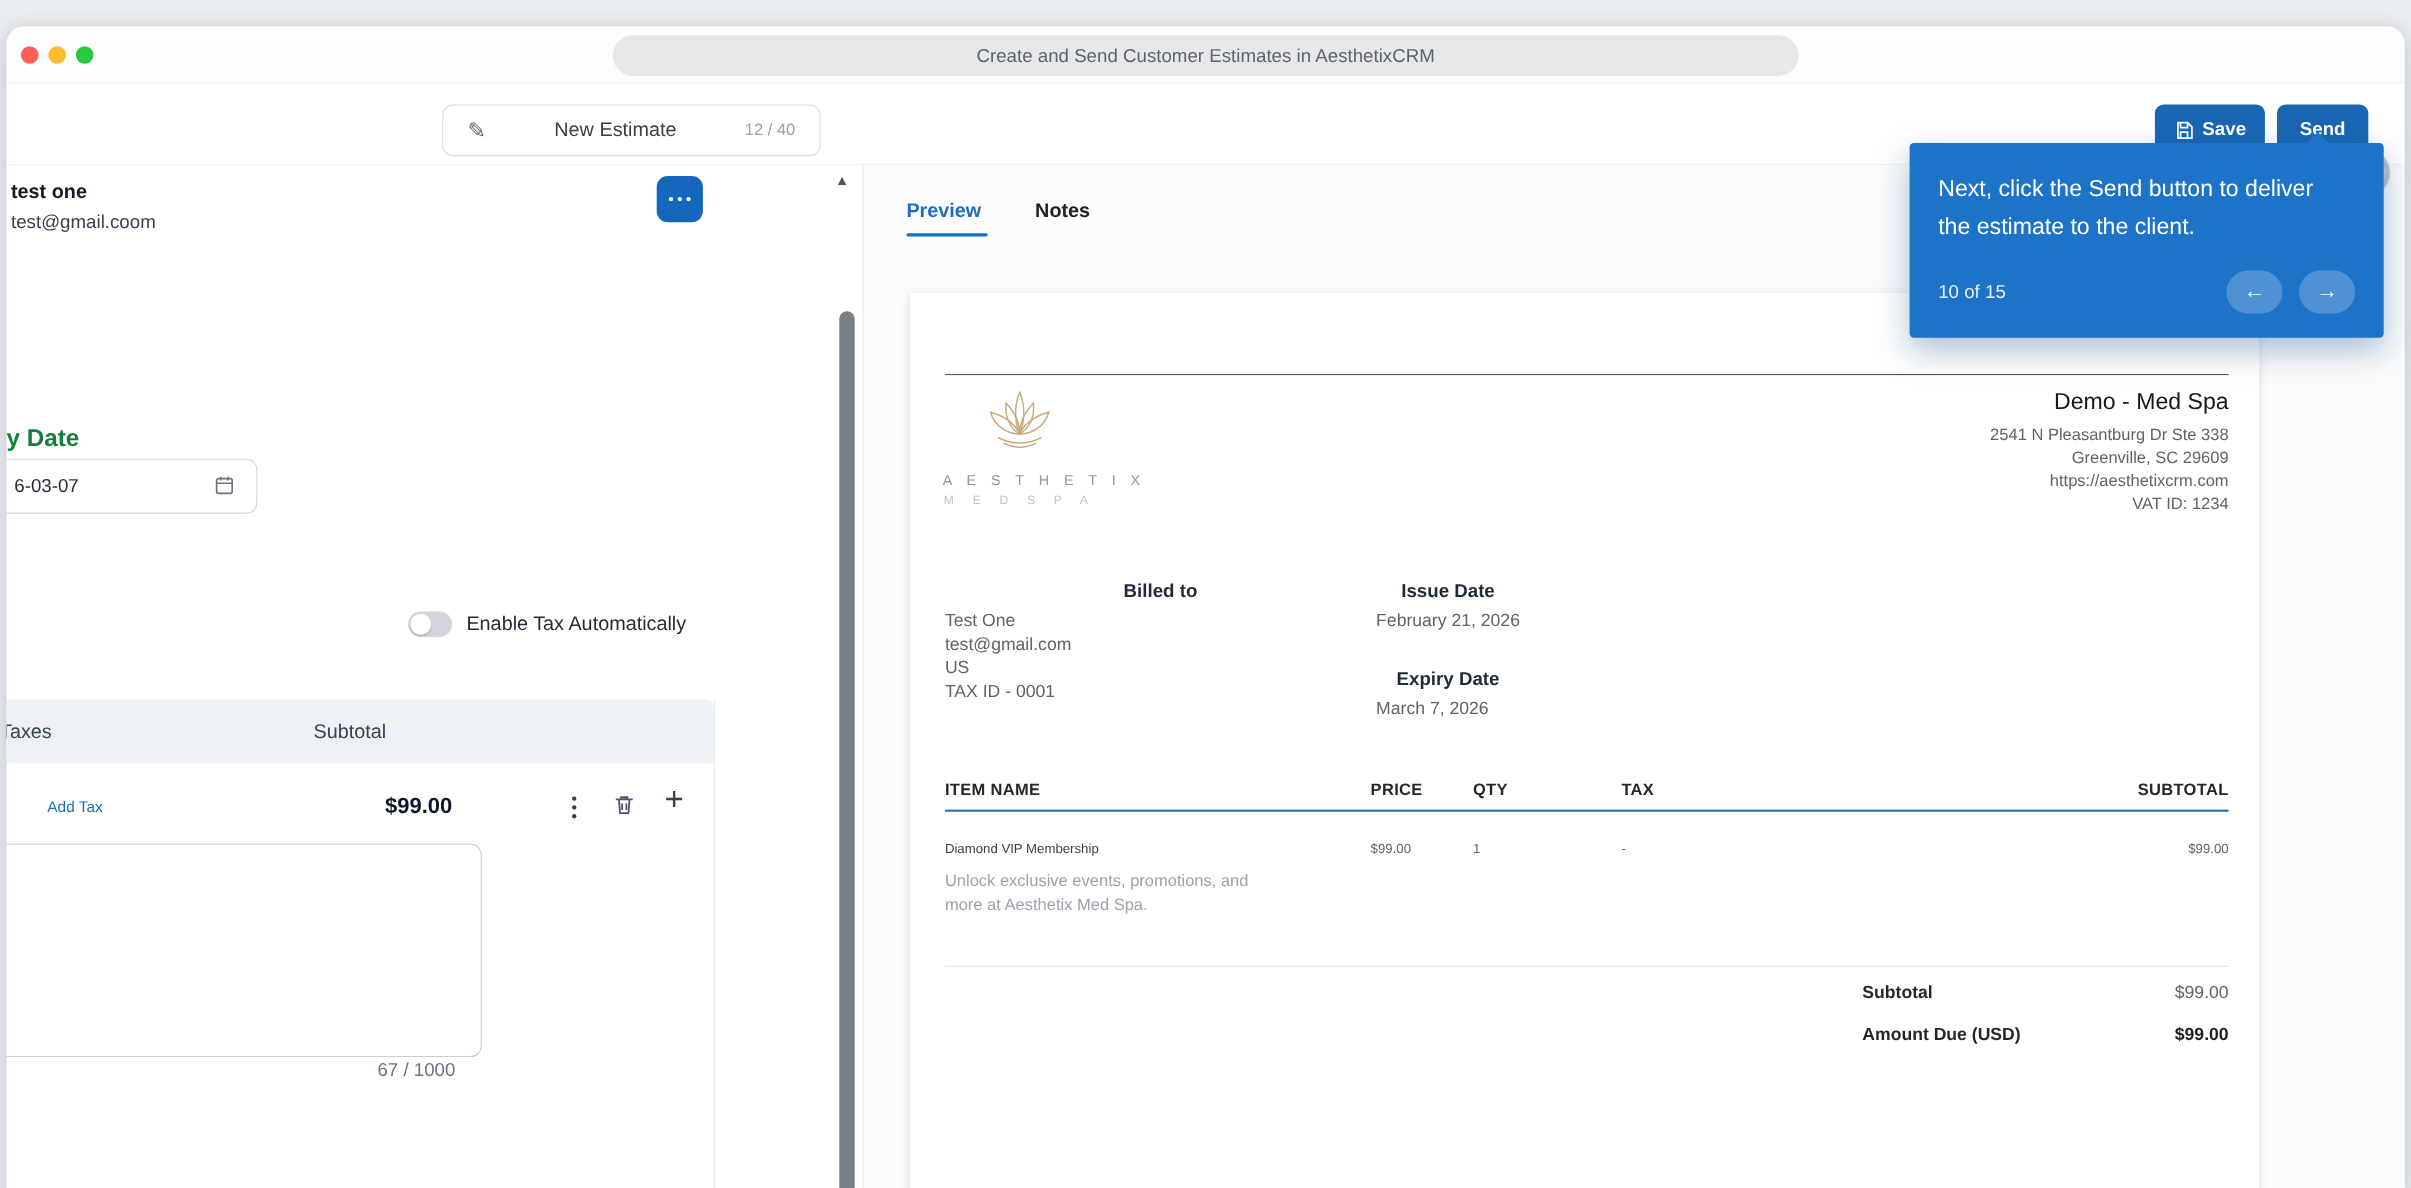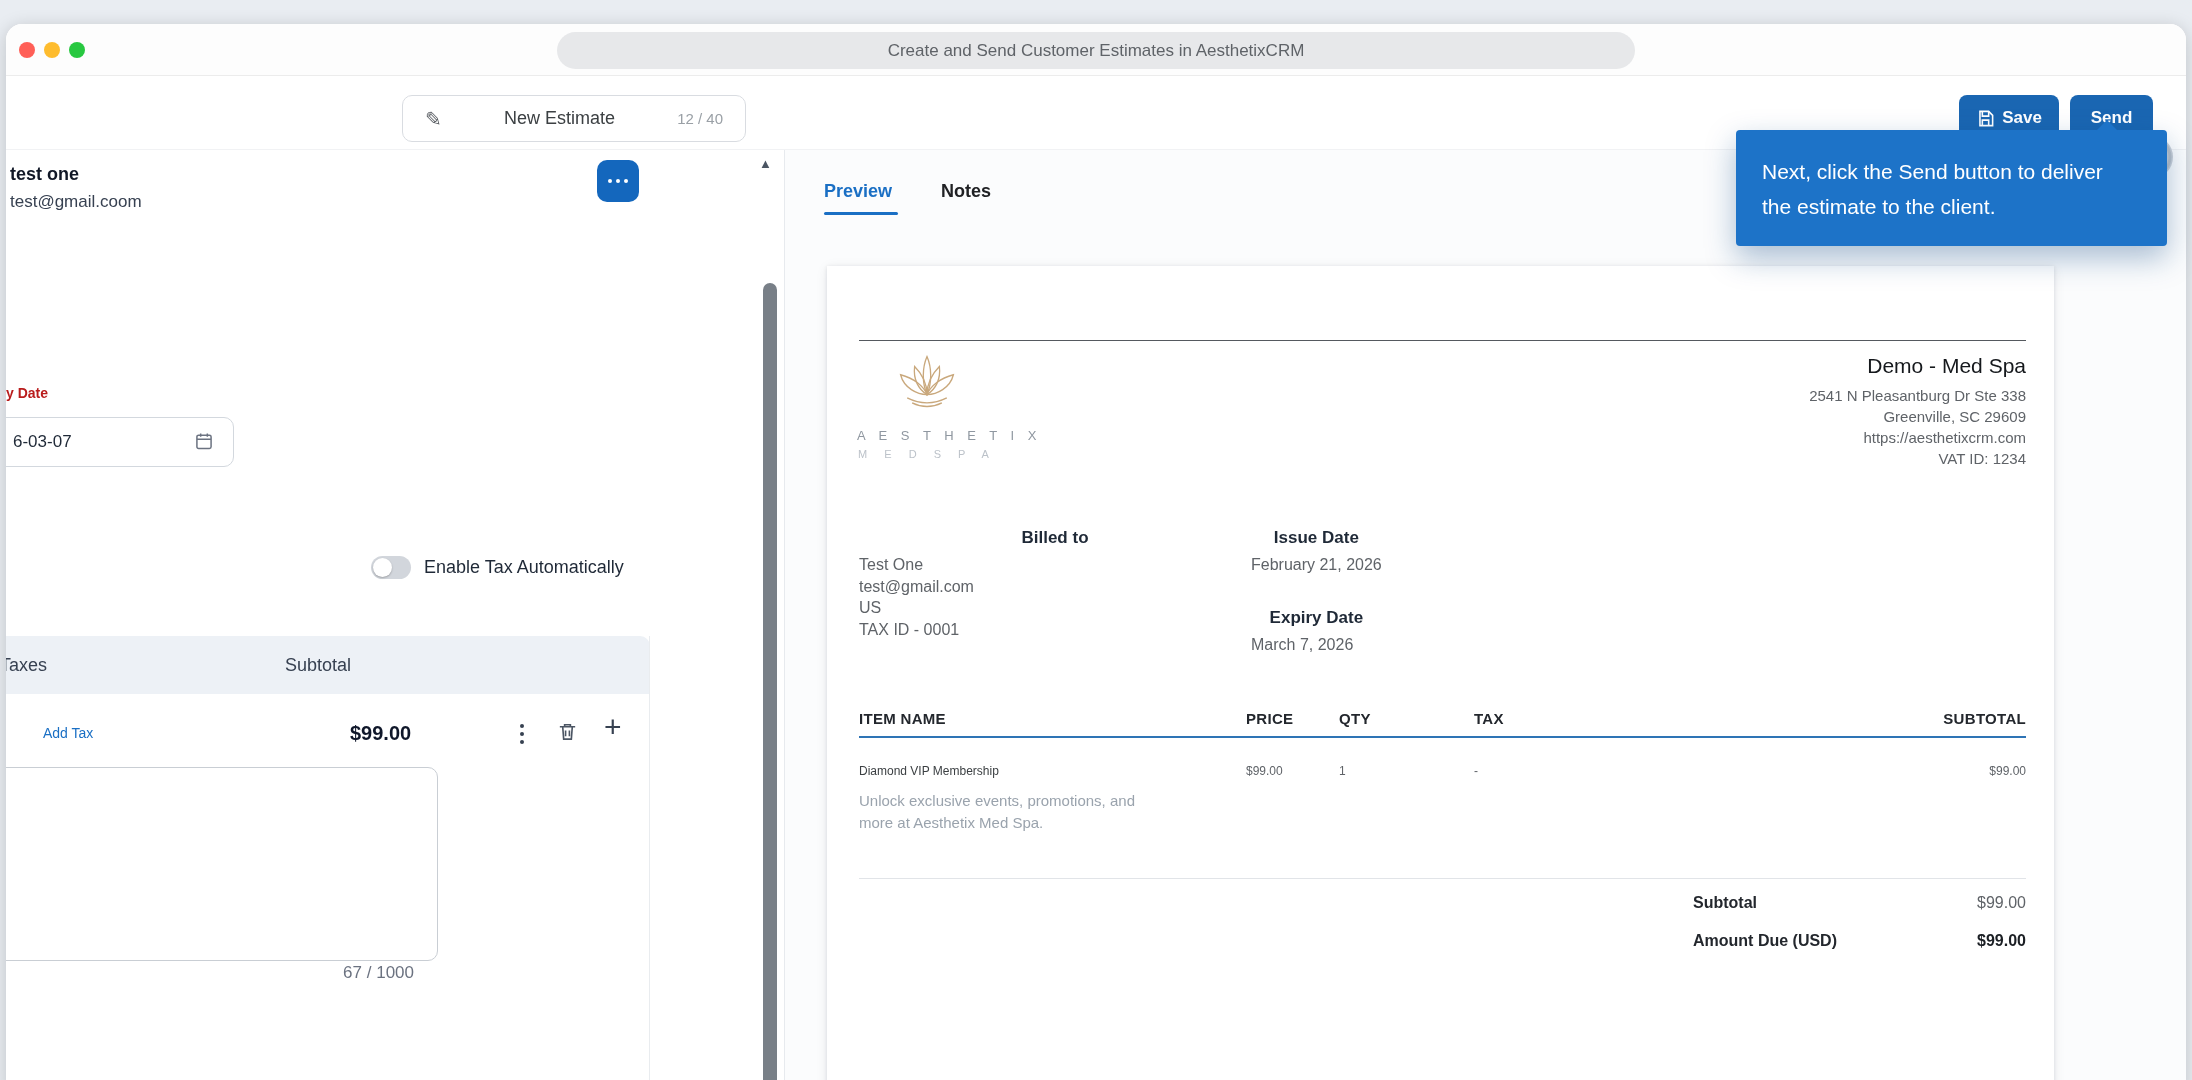--- a/index.html
+++ b/index.html
@@ -38,21 +38,21 @@
             background:#cbd0d7; z-index:5; }
   .avatar svg { position:absolute; left:0; top:0; }
 
   
   .left-panel { position:absolute; left:0; top:126px; width:778px; bottom:0; background:#fff; }
   .client-name { left:4px; top:14px; font-size:18px; font-weight:700; color:#111827; }
   .client-email { left:4px; top:42px; font-size:17px; color:#374151; }
   .more-btn { left:591px; top:10px; width:42px; height:42px; background:#1467bd; border:none; border-radius:10px;
               display:flex; align-items:center; justify-content:center; gap:4px; cursor:pointer; }
   .more-btn i { width:4px; height:4px; border-radius:50%; background:#fff; }
-  .expiry-label { left:0px; top:235px; font-size:14px; font-weight:700; color:#b91c1c; }
+  .expiry-label { left:0px; top:235px; font-size:22px; font-weight:700; color:#15803d; }
   .date-input { left:-30px; top:267px; width:258px; height:50px; border:1px solid #d3d8de; border-radius:10px;
                 font-size:17px; color:#1f2937; padding-left:36px; background:#fff; font-family:inherit; }
   .cal-icon { left:188px; top:281px; }
   .toggle { left:365px; top:406px; width:40px; height:23px; background:#d2d6dc; border-radius:12px; cursor:pointer; }
   .toggle .knob { position:absolute; left:2px; top:2px; width:19px; height:19px; border-radius:50%; background:#fff;
                   box-shadow:0 1px 2px rgba(0,0,0,.25); }
   .toggle-label { left:418px; top:407px; font-size:18px; color:#1f2937; }
   .tax-header { left:-6px; top:486px; width:650px; height:58px; background:#edf1f6; border-top-right-radius:10px;
                 display:flex; align-items:center; }
   .tax-header .h-taxes { font-size:18px; color:#374151; }
@@ -288,13 +288,24 @@
       <div class="abs tot-value" style="top:628px;">$99.00</div>
       <div class="abs tot-label" style="top:666px;">Amount Due (USD)</div>
       <div class="abs tot-value strong" style="top:666px;">$99.00</div>
     </div>
   </div>
 </div>
 
 <div class="tour">
   <div class="tour-pointer"></div>
   <div class="tour-text">Next, click the Send button to deliver the estimate to the client.</div>
+  <div class="tour-footer">
+    <span class="tour-step">10 of 15</span>
+    <div class="tour-btns">
+      <button class="tour-btn">
+          <span>←</span>
+        </button>
+      <button class="tour-btn">
+          <span>→</span>
+        </button>
+    </div>
+  </div>
 </div>
 
 </body></html>

